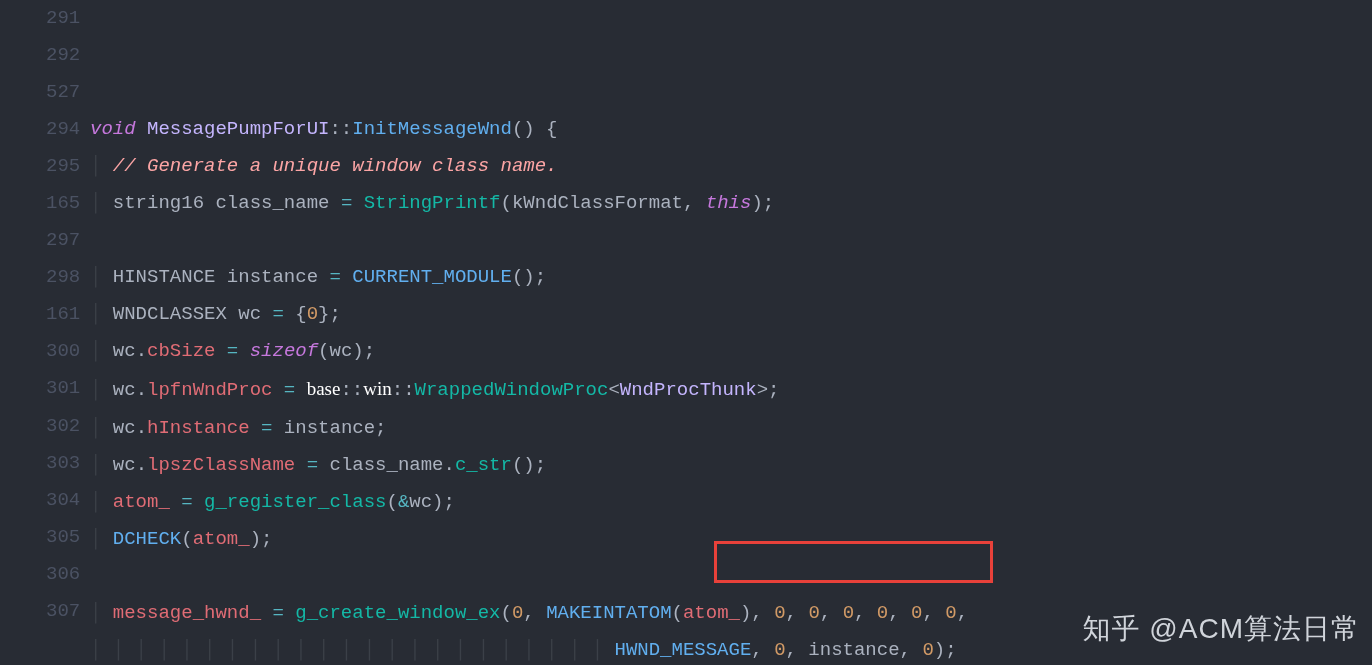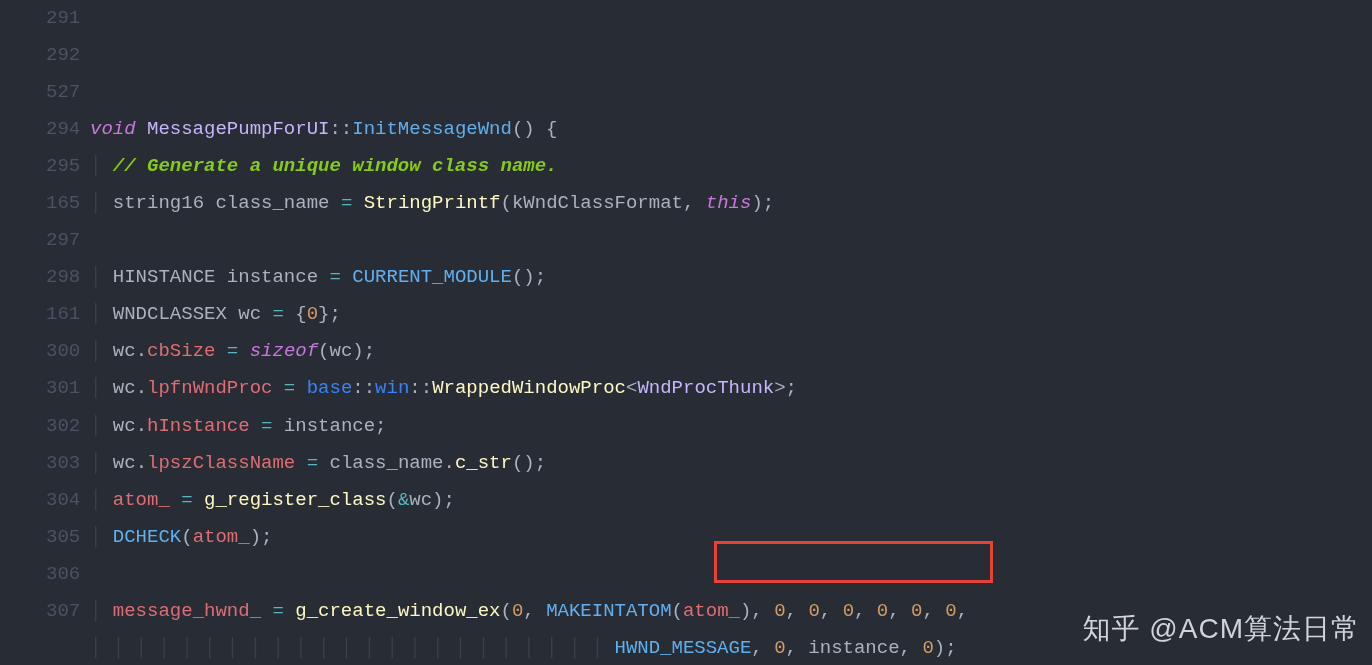--- a/index.html
+++ b/index.html
@@ -34,24 +34,24 @@
     color: #3b4048;
   }
   .c-keyword    { color: #c678dd; font-style: italic; }
   .c-class      { color: #c4b5fd; }
   .c-fn         { color: #61afef; }
   .c-member     { color: #e06c75; }
   .c-plain      { color: #abb2bf; }
   .c-op         { color: #56b6c2; }
   .c-punc       { color: #abb2bf; }
   .c-num        { color: #d19a66; }
-  .c-comment    { color: #84cc16; font-style: italic; font-weight: bold; }
+  .c-comment    { color: #fca5a5; font-style: italic; }
   .c-brace      { color: #abb2bf; }
-  .c-ns         { color: #3b82f6; }
-  .c-call       { color: #fef9c3; }
+  .c-ns         { color: #ffffff; font-family: Liberation Serif, serif; }
+  .c-call       { color: #14b8a6; }
   .c-macro      { color: #61afef; }
   .highlight-box {
     position: absolute;
     border: 3px solid #e8413a;
     pointer-events: none;
   }
   .watermark {
     position: absolute;
     right: 12px;
     bottom: 8px;

